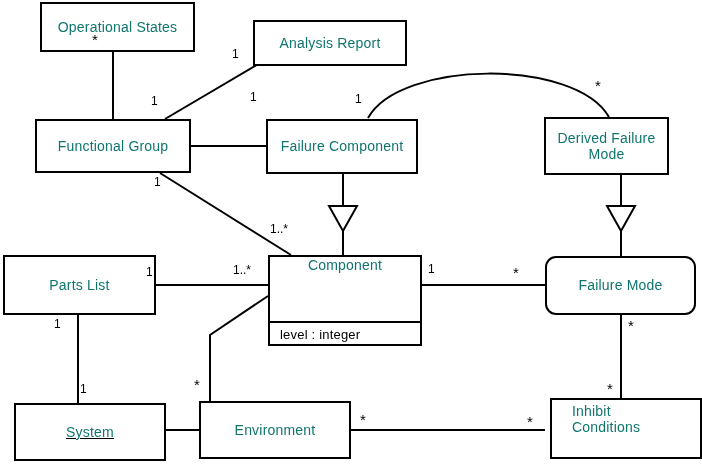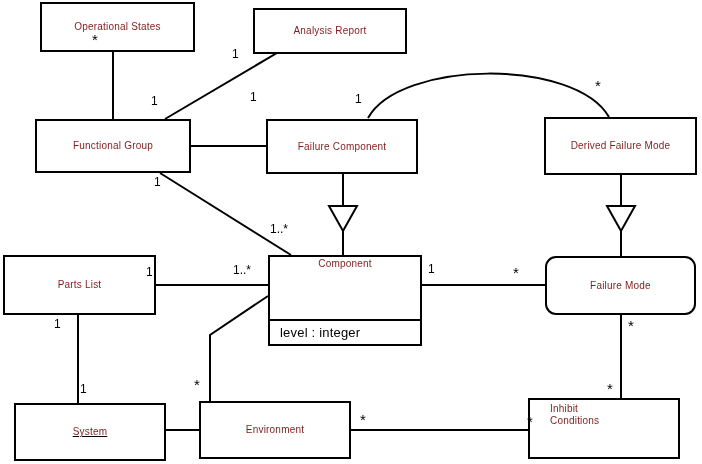--- a/index.html
+++ b/index.html
@@ -34,22 +34,22 @@
     display: flex;
     flex-direction: column;
     z-index: 5;
   }
   .class-name {
     flex: 1 1 auto;
     display: flex;
     align-items: center;
     justify-content: center;
     text-align: center;
-    font-size: 10px;
-    color: #7f1d1d;
+    font-size: 14px;
+    color: #0f766e;
     letter-spacing: 0.2px;
     line-height: 1.15;
     padding: 0 4px;
     white-space: pre-line;
   }
   .class-name.left-top {
     align-items: flex-start;
     justify-content: flex-start;
     text-align: left;
     padding: 3px 0 0 20px;
@@ -115,51 +115,51 @@
     </g>
 
     <polygon points="329,206 357,206 343,231" fill="#ffffff" stroke="#000000" stroke-width="2" stroke-linejoin="miter"></polygon>
     <polygon points="607,206 635,206 621,231" fill="#ffffff" stroke="#000000" stroke-width="2" stroke-linejoin="miter"></polygon>
   </svg>
 
   <div id="class-layer">
       <div class="uml-class" style="left: 40px; top: 2px; width: 155px; height: 50px;">
         <div class="class-name">Operational States</div>
       </div>
-      <div class="uml-class" style="left: 253px; top: 8px; width: 154px; height: 46px;">
+      <div class="uml-class" style="left: 253px; top: 20px; width: 154px; height: 46px;">
         <div class="class-name">Analysis Report</div>
       </div>
       <div class="uml-class" style="left: 35px; top: 119px; width: 156px; height: 54px;">
         <div class="class-name">Functional Group</div>
       </div>
       <div class="uml-class" style="left: 266px; top: 119px; width: 152px; height: 55px;">
         <div class="class-name">Failure Component</div>
       </div>
-      <div class="uml-class" style="left: 544px; top: 117px; width: 153px; height: 58px;">
+      <div class="uml-class" style="left: 544px; top: 117px; width: 125px; height: 58px;">
         <div class="class-name">Derived Failure Mode</div>
       </div>
       <div class="uml-class" style="left: 3px; top: 255px; width: 153px; height: 60px;">
         <div class="class-name">Parts List</div>
       </div>
       <div class="uml-class" style="left: 268px; top: 255px; width: 154px; height: 91px;">
         <div class="class-name">Component</div>
         <div class="class-attrs">
           <div>level : integer</div>
         </div>
       </div>
       <div class="uml-class" style="left: 545px; top: 256px; width: 151px; height: 59px; border-radius: 11px;">
         <div class="class-name">Failure Mode</div>
       </div>
       <div class="uml-class" style="left: 14px; top: 403px; width: 152px; height: 58px; text-decoration: underline;">
         <div class="class-name">System</div>
       </div>
       <div class="uml-class" style="left: 199px; top: 401px; width: 152px; height: 58px;">
         <div class="class-name">Environment</div>
       </div>
-      <div class="uml-class" style="left: 528px; top: 398px; width: 152px; height: 61px;">
+      <div class="uml-class" style="left: 550px; top: 398px; width: 152px; height: 61px;">
         <div class="class-name left-top">Inhibit
 Conditions</div>
       </div>
     </div>
   <div id="label-layer">
       <div class="mult-label star" style="left: 92px; top: 32px;">*</div>
       <div class="mult-label" style="left: 151px; top: 95px;">1</div>
       <div class="mult-label" style="left: 232px; top: 48px;">1</div>
       <div class="mult-label" style="left: 250px; top: 91px;">1</div>
       <div class="mult-label" style="left: 154px; top: 176px;">1</div>

